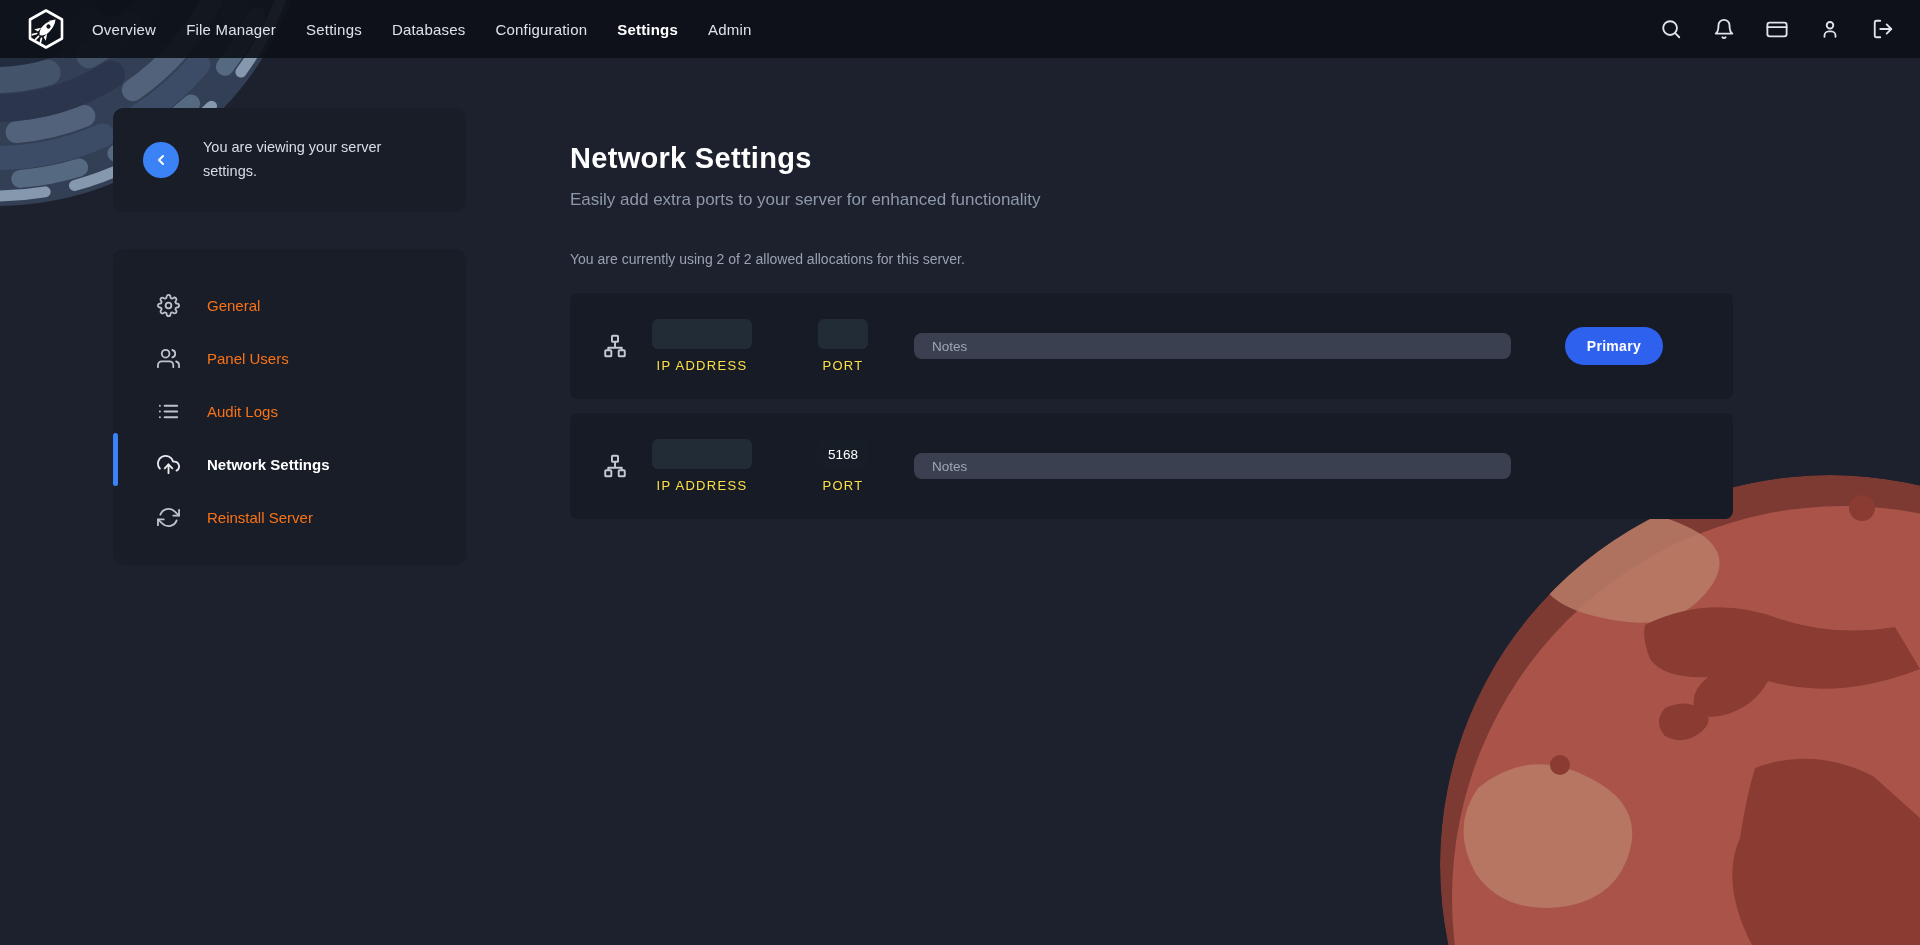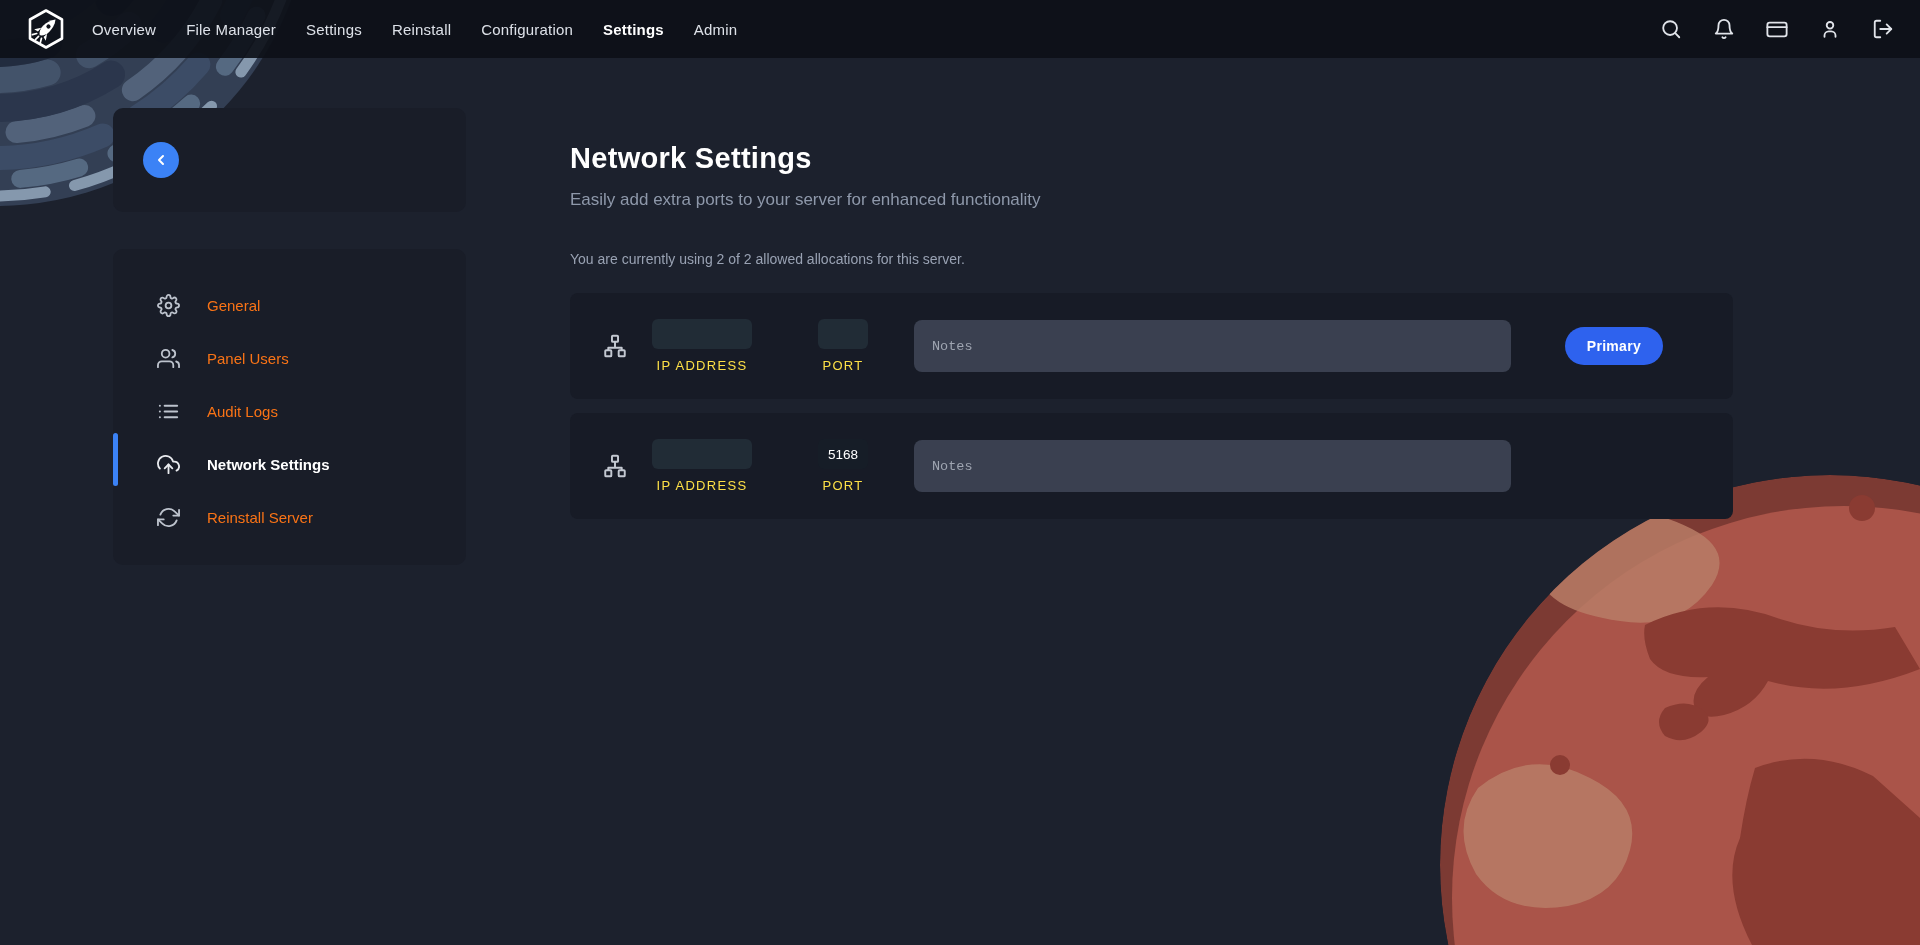--- a/index.html
+++ b/index.html
@@ -86,23 +86,23 @@
   .ip-box { width:100px; height:30px; }
   .port-box {
     min-width:50px; height:30px; border-radius:6px;
     display:flex; align-items:center; justify-content:center;
     color:#fff; font-size:13.5px; padding:0 9px;
   }
   .port-filled { background:#161d27; }
   .field-label { font-size:13px; letter-spacing:1.3px; color:#fde047; }
 
   .notes-input {
-    width:597px; height:52px; background:#3a4050; border:none; border-radius:8px;
+    width:597px; height:26px; background:#3a4050; border:none; border-radius:8px;
     color:#e6e9ee; font-size:13.5px; padding:0 18px; flex:none;
-    font-family:Liberation Mono, monospace; outline:none;
+    font-family:Liberation Sans, sans-serif; outline:none;
   }
   .notes-input::placeholder { color:#9fa5b1; }
 
   .row-actions { margin-left:auto; display:flex; align-items:center; gap:16px; }
   .row-actions.inset { margin-right:34px; }
   .btn-pill {
     height:38px; border-radius:19px; border:none; cursor:pointer;
     font-family:"Liberation Sans", sans-serif;
     font-weight:bold; font-size:14px; color:#ffffff; letter-spacing:.3px;
   }
@@ -165,21 +165,21 @@
         <path fill="#ffffff" stroke="none" d="M15.9 23.5 L11.8 29.5 L16 28.4 Z M24.1 23.5 L28.2 29.5 L24 28.4 Z"></path>
         <path d="M20 31.5 v4.2 M16.6 30.8 l-2.2 3.8 M23.4 30.8 l2.2 3.8" stroke-width="1.7"></path>
       </g>
     </svg>
   </div>
 
   <nav class="nav-items">
     <span class="nav-item">Overview</span>
     <span class="nav-item">File Manager</span>
     <span class="nav-item">Settings</span>
-    <span class="nav-item">Reinstall</span>
+    <span class="nav-item">Databases</span>
     <span class="nav-item">Configuration</span>
     <span class="nav-item active">Settings</span>
     <span class="nav-item">Admin</span>
   </nav>
 
   <div class="top-icons">
     <button class="icon-btn">
       <svg viewBox="0 0 24 24" fill="none" stroke="currentColor" stroke-width="2" stroke-linecap="round">
         <circle cx="11" cy="11" r="7.5"></circle>
           <line x1="21" y1="21" x2="16.6" y2="16.6"></line>
@@ -212,20 +212,21 @@
     </button>
   </div>
 </header>
 
 <aside class="back-card">
   <button class="back-btn">
     <svg viewBox="0 0 24 24" fill="none" stroke="#ffffff" stroke-width="3" stroke-linecap="round" stroke-linejoin="round">
       <polyline points="15 18 9 12 15 6"></polyline>
     </svg>
   </button>
+  <div class="back-text">You are viewing your server settings.</div>
 </aside>
 
 <aside class="menu-card" style="position:absolute;">
   <div class="active-bar"></div>
 
   <div class="side-item">
     <span class="s-icon">
       <svg viewBox="0 0 24 24" fill="none" stroke="currentColor" stroke-width="1.9" stroke-linecap="round" stroke-linejoin="round">
         <circle cx="12" cy="12" r="3"></circle>
         <path d="M19.4 15a1.65 1.65 0 0 0 .33 1.82l.06.06a2 2 0 0 1 0 2.83 2 2 0 0 1-2.83 0l-.06-.06a1.65 1.65 0 0 0-1.82-.33 1.65 1.65 0 0 0-1 1.51V21a2 2 0 0 1-2 2 2 2 0 0 1-2-2v-.09A1.65 1.65 0 0 0 9 19.4a1.65 1.65 0 0 0-1.82.33l-.06.06a2 2 0 0 1-2.83 0 2 2 0 0 1 0-2.83l.06-.06a1.65 1.65 0 0 0 .33-1.82 1.65 1.65 0 0 0-1.51-1H3a2 2 0 0 1-2-2 2 2 0 0 1 2-2h.09A1.65 1.65 0 0 0 4.6 9a1.65 1.65 0 0 0-.33-1.82l-.06-.06a2 2 0 0 1 0-2.83 2 2 0 0 1 2.83 0l.06.06a1.65 1.65 0 0 0 1.82.33H9a1.65 1.65 0 0 0 1-1.51V3a2 2 0 0 1 2-2 2 2 0 0 1 2 2v.09a1.65 1.65 0 0 0 1 1.51 1.65 1.65 0 0 0 1.82-.33l.06-.06a2 2 0 0 1 2.83 0 2 2 0 0 1 0 2.83l-.06.06a1.65 1.65 0 0 0-.33 1.82V9a1.65 1.65 0 0 0 1.51 1H21a2 2 0 0 1 2 2 2 2 0 0 1-2 2h-.09a1.65 1.65 0 0 0-1.51 1z"></path>

